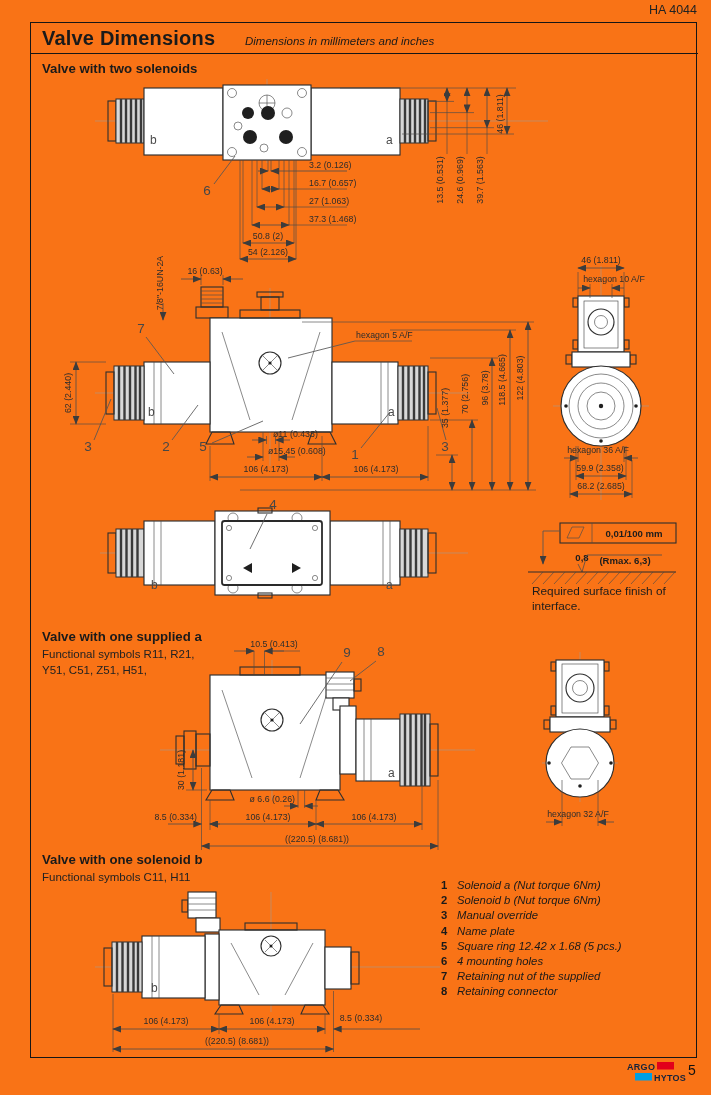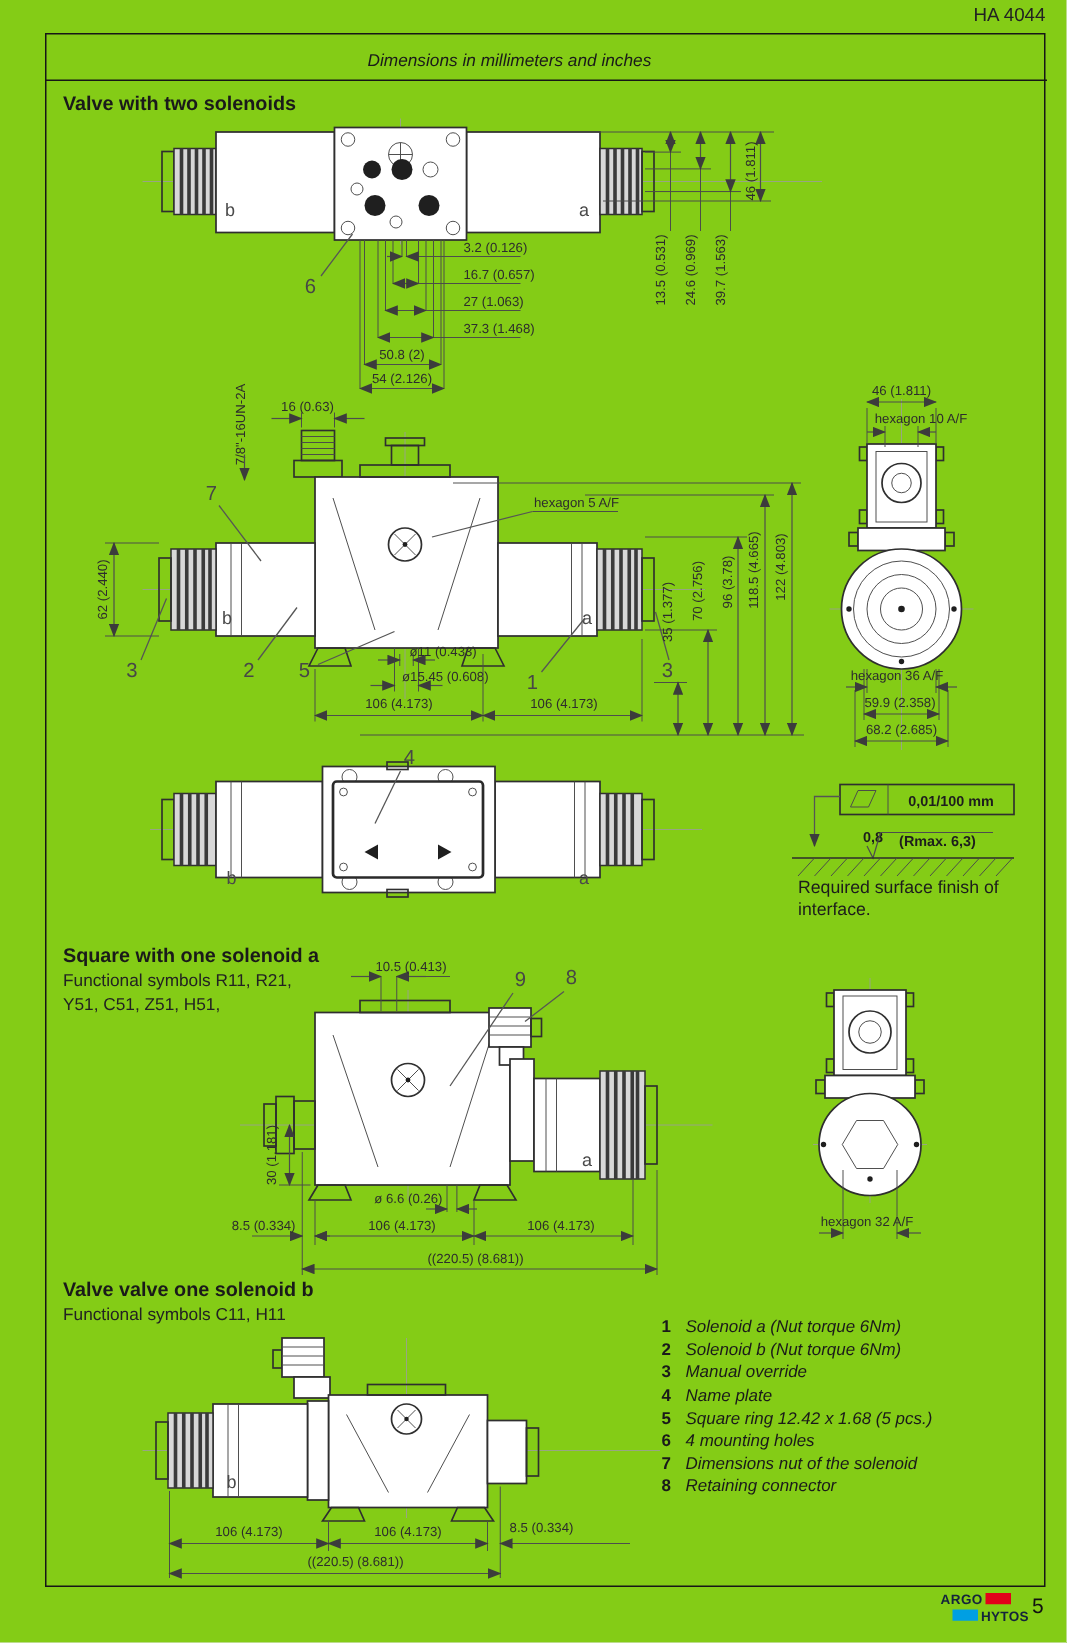--- a/index.html
+++ b/index.html
@@ -1,16 +1,16 @@
 <!DOCTYPE html>
 <html><head>
 <meta charset="utf-8">
 <style>
   html,body{margin:0;padding:0;background:#e9e9e9;}
-  .page{position:relative;width:711px;height:1095px;background:#84cc16;overflow:hidden;
+  .page{position:relative;width:711px;height:1095px;background:#f97316;overflow:hidden;
         font-family:"Liberation Sans",sans-serif;color:#1a1a1a;}
   .abs{position:absolute;}
   .frame{left:30px;top:22px;width:665px;height:1034px;border:1.6px solid #161616;}
   .hline{left:30px;top:53px;width:668px;height:1.4px;background:#161616;}
   .doc-code{right:14px;top:3px;font-size:12.5px;color:#222;}
   .title{left:42px;top:27px;font-size:20px;font-weight:bold;letter-spacing:0.2px;}
   .subtitle{left:245px;top:35px;font-size:11.5px;font-style:italic;}
   .sec-h{font-size:13.2px;font-weight:bold;}
   .sec-s{font-size:11.5px;color:#222;}
   svg.drw{position:absolute;overflow:visible;}
@@ -36,20 +36,21 @@
   .footer-page{left:688px;top:1062px;font-size:14px;color:#111;}
 </style>
 </head>
 <body>
 
 <div class="page">
 
   <span class="abs doc-code">HA 4044</span>
   <div class="abs frame"></div>
   <div class="abs hline"></div>
+  <span class="abs title">Valve Dimensions</span>
   <span class="abs subtitle">Dimensions in millimeters and inches</span>
 
   <span class="abs sec-h" style="left:42px;top:61px">Valve with two solenoids</span>
 
   <svg class="drw" style="left:60px;top:76px" width="560" height="186" viewBox="60 76 560 186">
     <defs>
       <marker id="m1" markerWidth="9" markerHeight="7" refX="8.2" refY="3.5" orient="auto-start-reverse" markerUnits="userSpaceOnUse">
         <path d="M0,0 L9,3.5 L0,7 Z" fill="#3c3c3c"></path>
       </marker>
     </defs>
@@ -425,21 +426,21 @@
       <line x1="620" y1="584" x2="631" y2="572"></line>
         <line x1="631" y1="584" x2="642" y2="572"></line>
       <line x1="642" y1="584" x2="653" y2="572"></line>
         <line x1="653" y1="584" x2="664" y2="572"></line>
       <line x1="664" y1="584" x2="675" y2="572"></line>
     </g>
     <text class="cap" x="532" y="595">Required surface finish of</text>
     <text class="cap" x="532" y="610">interface.</text>
   </svg>
 
-  <span class="abs sec-h" style="left:42px;top:629px">Square with one solenoid a</span>
+  <span class="abs sec-h" style="left:42px;top:629px">Valve with one supplied a</span>
   <span class="abs sec-s" style="left:42px;top:648px">Functional symbols R11, R21,</span>
   <span class="abs sec-s" style="left:42px;top:664px">Y51, C51, Z51, H51,</span>
 
   <svg class="drw" style="left:150px;top:635px" width="330" height="215" viewBox="150 635 330 215">
     <defs>
       <marker id="m5" markerWidth="9" markerHeight="7" refX="8.2" refY="3.5" orient="auto-start-reverse" markerUnits="userSpaceOnUse">
         <path d="M0,0 L9,3.5 L0,7 Z" fill="#3c3c3c"></path>
       </marker>
     </defs>
     <g>
@@ -559,21 +560,21 @@
     </g>
     <g class="th">
       <line x1="562" y1="780" x2="562" y2="826"></line>
         <line x1="598" y1="780" x2="598" y2="826"></line>
     </g>
     <text class="dt" x="578" y="817" text-anchor="middle">hexagon 32 A/F</text>
     <line class="dl" x1="546" y1="822" x2="562" y2="822" marker-end="url(#m6)"></line>
     <line class="dl" x1="614" y1="822" x2="598" y2="822" marker-end="url(#m6)"></line>
   </svg>
 
-  <span class="abs sec-h" style="left:42px;top:852px">Valve valve one solenoid b</span>
+  <span class="abs sec-h" style="left:42px;top:852px">Valve with one solenoid b</span>
   <span class="abs sec-s" style="left:42px;top:871px">Functional symbols C11, H11</span>
 
   <svg class="drw" style="left:85px;top:885px" width="360" height="170" viewBox="85 885 360 170">
     <defs>
       <marker id="m7" markerWidth="9" markerHeight="7" refX="8.2" refY="3.5" orient="auto-start-reverse" markerUnits="userSpaceOnUse">
         <path d="M0,0 L9,3.5 L0,7 Z" fill="#3c3c3c"></path>
       </marker>
     </defs>
     <g>
       <line class="cl" x1="95" y1="967" x2="440" y2="967"></line>
@@ -653,21 +654,21 @@
     <div class="lrow">
         <span class="lnum">5</span>
         <span class="ltxt">Square ring 12.42 x 1.68 (5 pcs.)</span>
       </div>
     <div class="lrow">
         <span class="lnum">6</span>
         <span class="ltxt">4 mounting holes</span>
       </div>
     <div class="lrow">
         <span class="lnum">7</span>
-        <span class="ltxt">Dimensions nut of the solenoid</span>
+        <span class="ltxt">Retaining nut of the supplied</span>
       </div>
     <div class="lrow">
         <span class="lnum">8</span>
         <span class="ltxt">Retaining connector</span>
       </div>
   </div>
 
   <svg class="drw" style="left:627px;top:1061px" width="56" height="22" viewBox="0 0 56 22">
     <text x="0" y="8.5" style="font-size:9px;font-weight:bold;letter-spacing:0.3px" fill="#14233c">ARGO</text>
     <rect x="30" y="1" width="17" height="7.5" fill="#e2001a"></rect>

